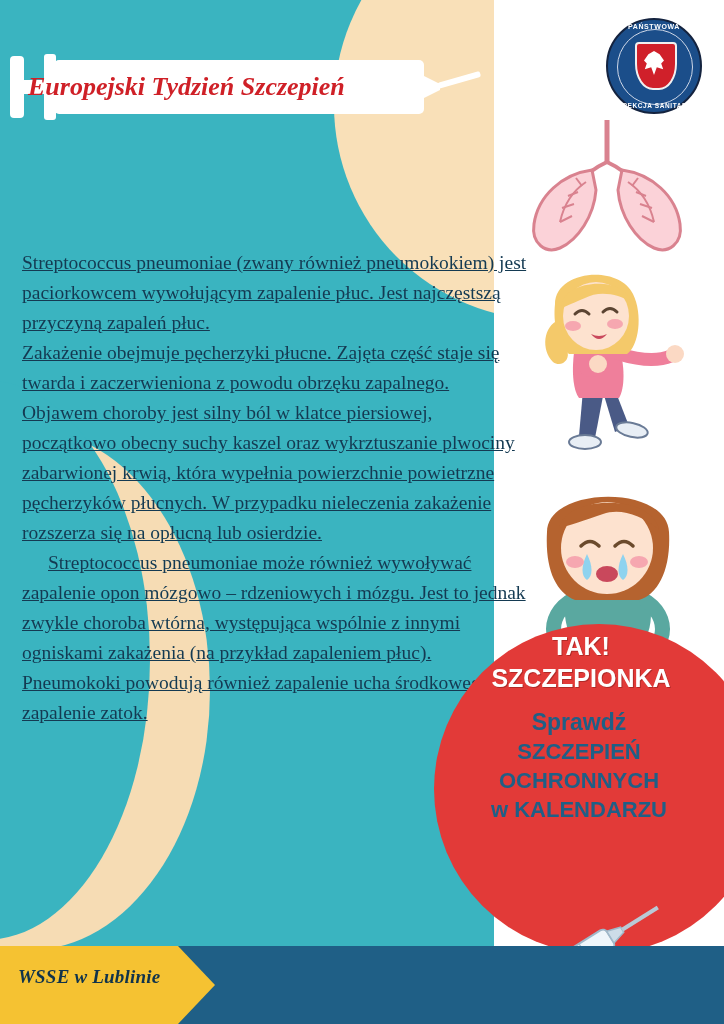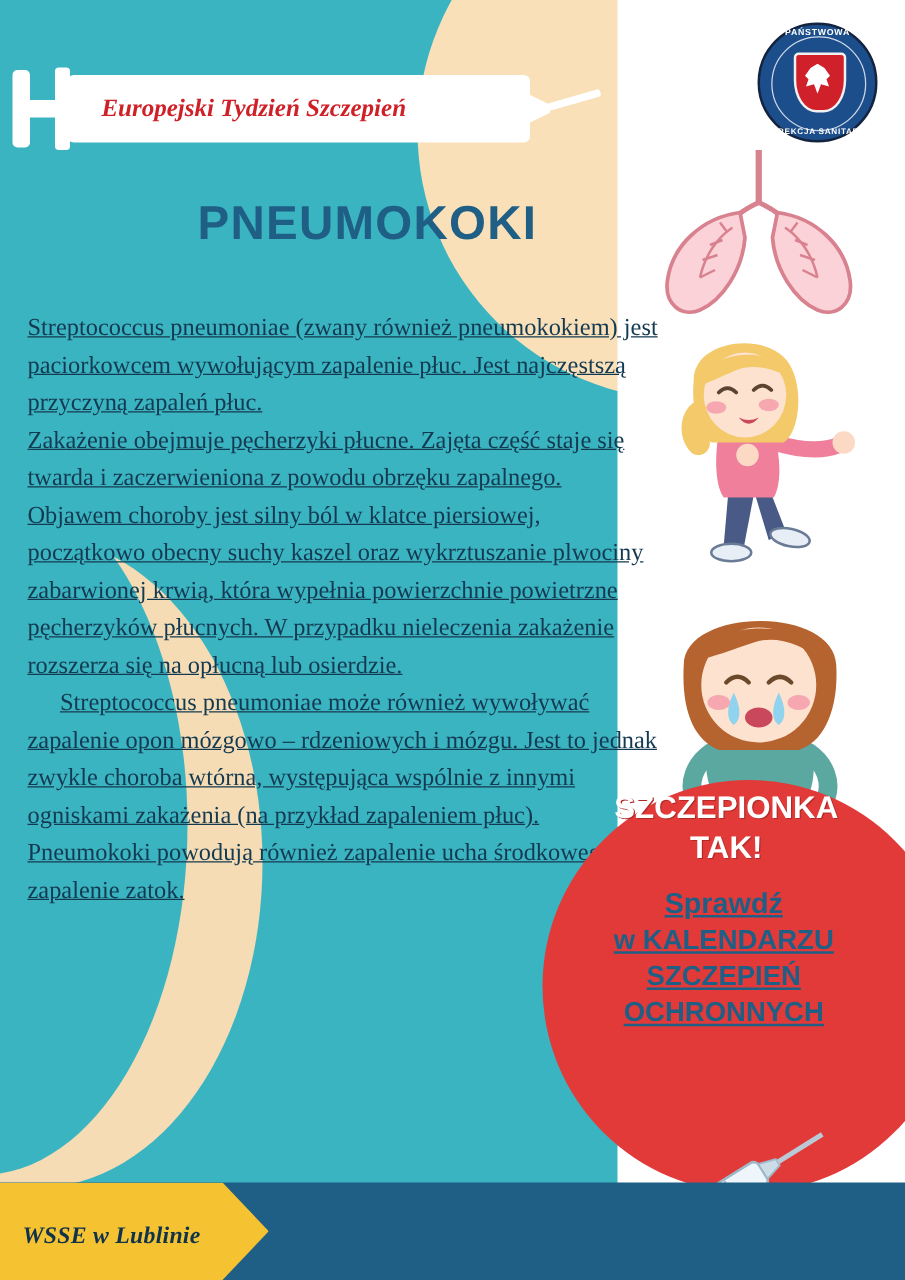--- a/index.html
+++ b/index.html
@@ -69,21 +69,21 @@
     left: 0;
     bottom: 0;
     width: 215px;
     height: 78px;
     background: #f5c232;
     clip-path: polygon(0 0, 178px 0, 215px 39px, 178px 78px, 0 78px);
   }
   .footer-text {
     position: absolute;
     left: 18px;
-    bottom: 24px;
+    bottom: 36px;
     font-family: "Liberation Serif", serif;
     font-style: italic;
     font-weight: bold;
     font-size: 19px;
     color: #10334b;
     letter-spacing: 0.2px;
     margin-top: 16px;
   }
   
   .syringe-banner {
@@ -148,25 +148,24 @@
     transform-origin: left center;
     border-radius: 2px;
   }
   .banner-title {
     position: absolute;
     left: 18px;
     top: 12px;
     width: 350px;
     height: 46px;
     line-height: 46px;
-    text-align: center;
     font-family: "Liberation Serif", serif;
     font-weight: bold;
     font-style: italic;
-    font-size: 20px;
+    font-size: 26px;
     color: #cf2027;
     white-space: nowrap;
   }
   
   .main-heading {
     position: absolute;
     left: 158px;
     top: 158px;
     font-family: "Liberation Sans", sans-serif;
     font-weight: bold;
@@ -276,21 +275,20 @@
     position: absolute;
     right: 10px;
     bottom: 200px;
     width: 270px;
     text-align: center;
     font-family: "Liberation Sans", sans-serif;
     font-weight: bold;
     font-size: 22px;
     line-height: 29px;
     color: #1f5f86;
-    text-decoration: underline;
   }
   .cta-blue-text .line1 { font-size: 23px; }
   
   .lungs {
     position: absolute;
     right: 22px;
     top: 112px;
     width: 190px;
     height: 145px;
   }
@@ -356,21 +354,20 @@
   <div class="syringe-banner">
     <div class="syr-plunger-end"></div>
     <div class="syr-plunger-rod"></div>
     <div class="syr-flange"></div>
     <div class="syr-barrel"></div>
     <div class="syr-cone"></div>
     <div class="syr-needle"></div>
     <div class="banner-title">Europejski Tydzień Szczepień</div>
   </div>
 
-  <div class="main-heading">PNEUMOKOKI</div>
 
   <div class="body-text">
     <p>Streptococcus pneumoniae (zwany również pneumokokiem) jest paciorkowcem wywołującym zapalenie płuc. Jest najczęstszą przyczyną zapaleń płuc.</p>
     <p> Zakażenie obejmuje pęcherzyki płucne. Zajęta część staje się twarda i zaczerwieniona z powodu obrzęku zapalnego. Objawem choroby jest silny ból w klatce piersiowej, początkowo obecny suchy kaszel oraz wykrztuszanie plwociny zabarwionej krwią, która wypełnia powierzchnie powietrzne pęcherzyków płucnych. W przypadku nieleczenia zakażenie rozszerza się na opłucną lub osierdzie.</p>
     <p class="para-indent">Streptococcus pneumoniae może również wywoływać zapalenie opon mózgowo – rdzeniowych i mózgu. Jest to jednak zwykle choroba wtórna, występująca wspólnie z innymi ogniskami zakażenia (na przykład zapaleniem płuc). Pneumokoki powodują również zapalenie ucha środkowego i zapalenie zatok.</p>
   </div>
 
   <div class="kid1">
     <svg viewBox="0 0 215 215" width="215" height="215">
 
@@ -427,28 +424,28 @@
       <ellipse cx="56" cy="92" rx="9" ry="6" fill="#f6a7b0"></ellipse>
       <ellipse cx="120" cy="92" rx="9" ry="6" fill="#f6a7b0"></ellipse>
 
       <ellipse cx="88" cy="104" rx="11" ry="8" fill="#c9485c"></ellipse>
     </svg>
   </div>
 
   <div class="red-circle"></div>
 
   <div class="cta-red-text">
+    <div>TAK!</div>
     <div>SZCZEPIONKA</div>
-    <div>TAK!</div>
   </div>
 
   <div class="cta-blue-text">
     <div class="line1">Sprawdź</div>
+    <div>SZCZEPIEŃ OCHRONNYCH</div>
     <div>w KALENDARZU</div>
-    <div>SZCZEPIEŃ OCHRONNYCH</div>
   </div>
 
   <div class="syringe-hand">
     <svg viewBox="0 0 190 140" width="190" height="140">
       <g transform="rotate(-32 95 70)">
         <rect x="26" y="56" width="96" height="22" rx="5" fill="#eef6fb" stroke="#9fb8c9" stroke-width="2"></rect>
         <rect x="40" y="58" width="52" height="18" fill="#7fd3e6"></rect>
         <rect x="14" y="50" width="12" height="34" rx="3" fill="#dfeaf2" stroke="#9fb8c9" stroke-width="2"></rect>
         <rect x="2" y="62" width="14" height="10" rx="3" fill="#dfeaf2" stroke="#9fb8c9" stroke-width="2"></rect>
         <polygon points="122,60 136,64 136,70 122,74" fill="#cddde8" stroke="#9fb8c9" stroke-width="1.5"></polygon>

